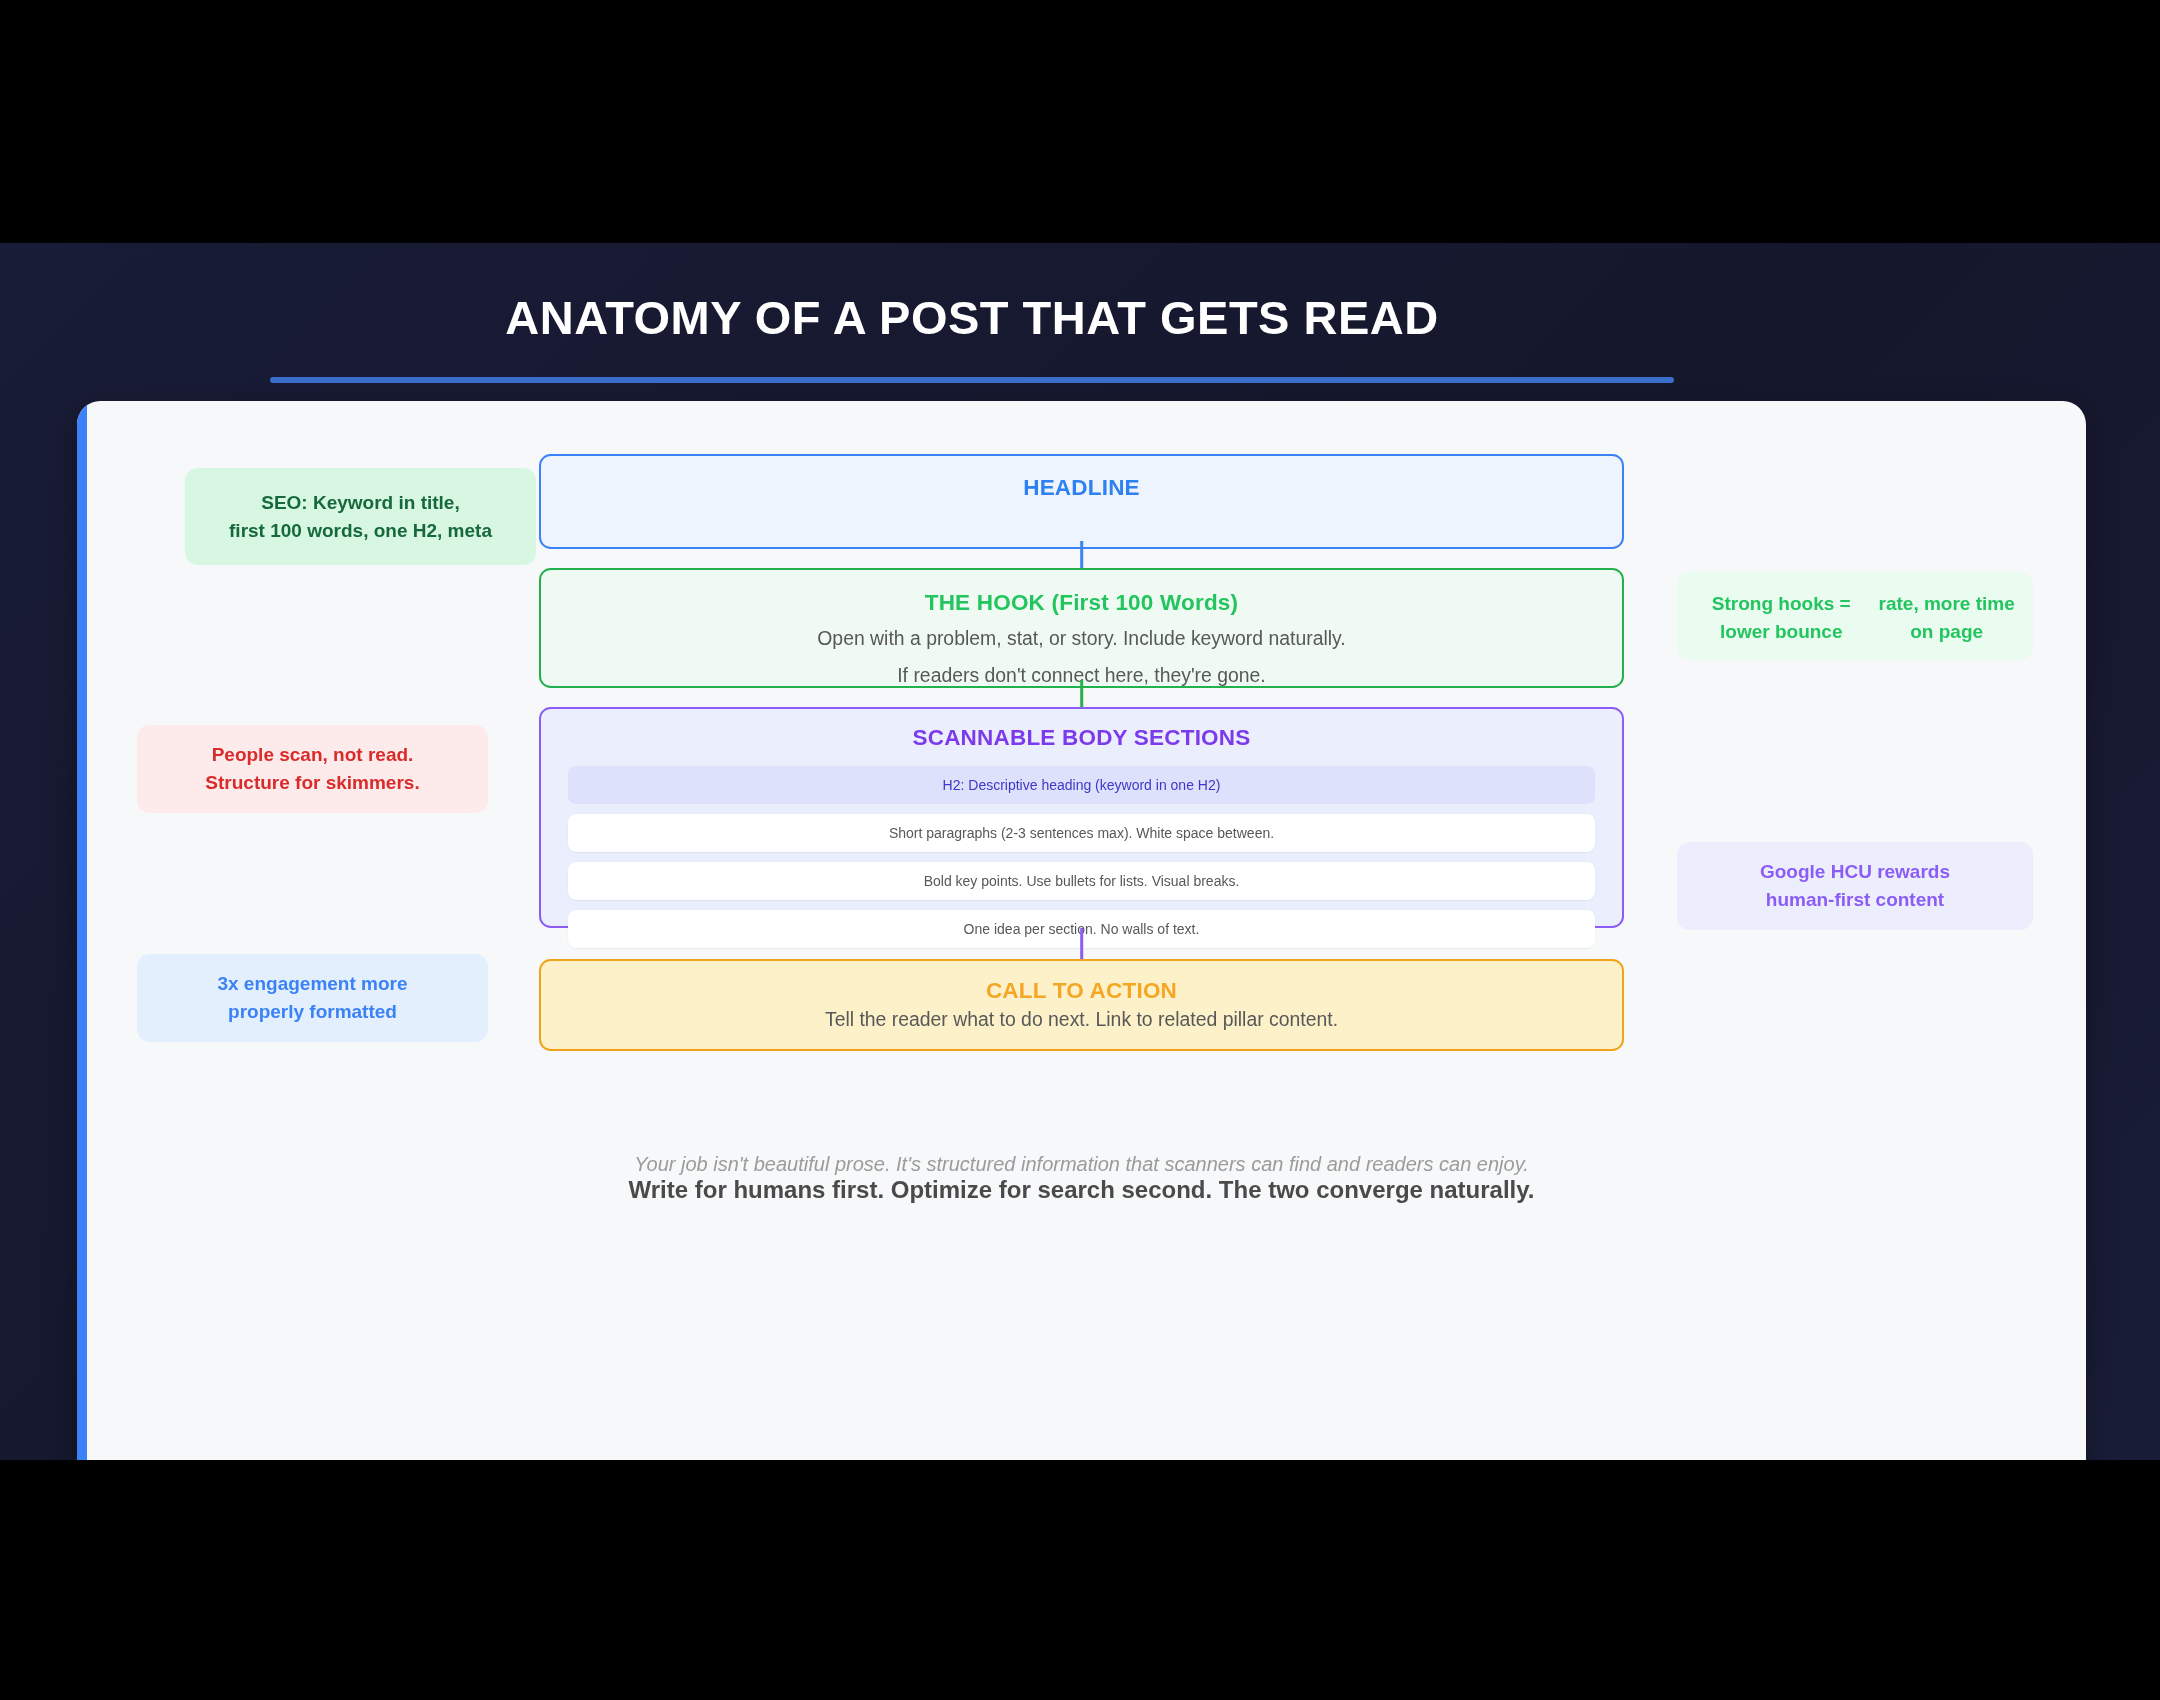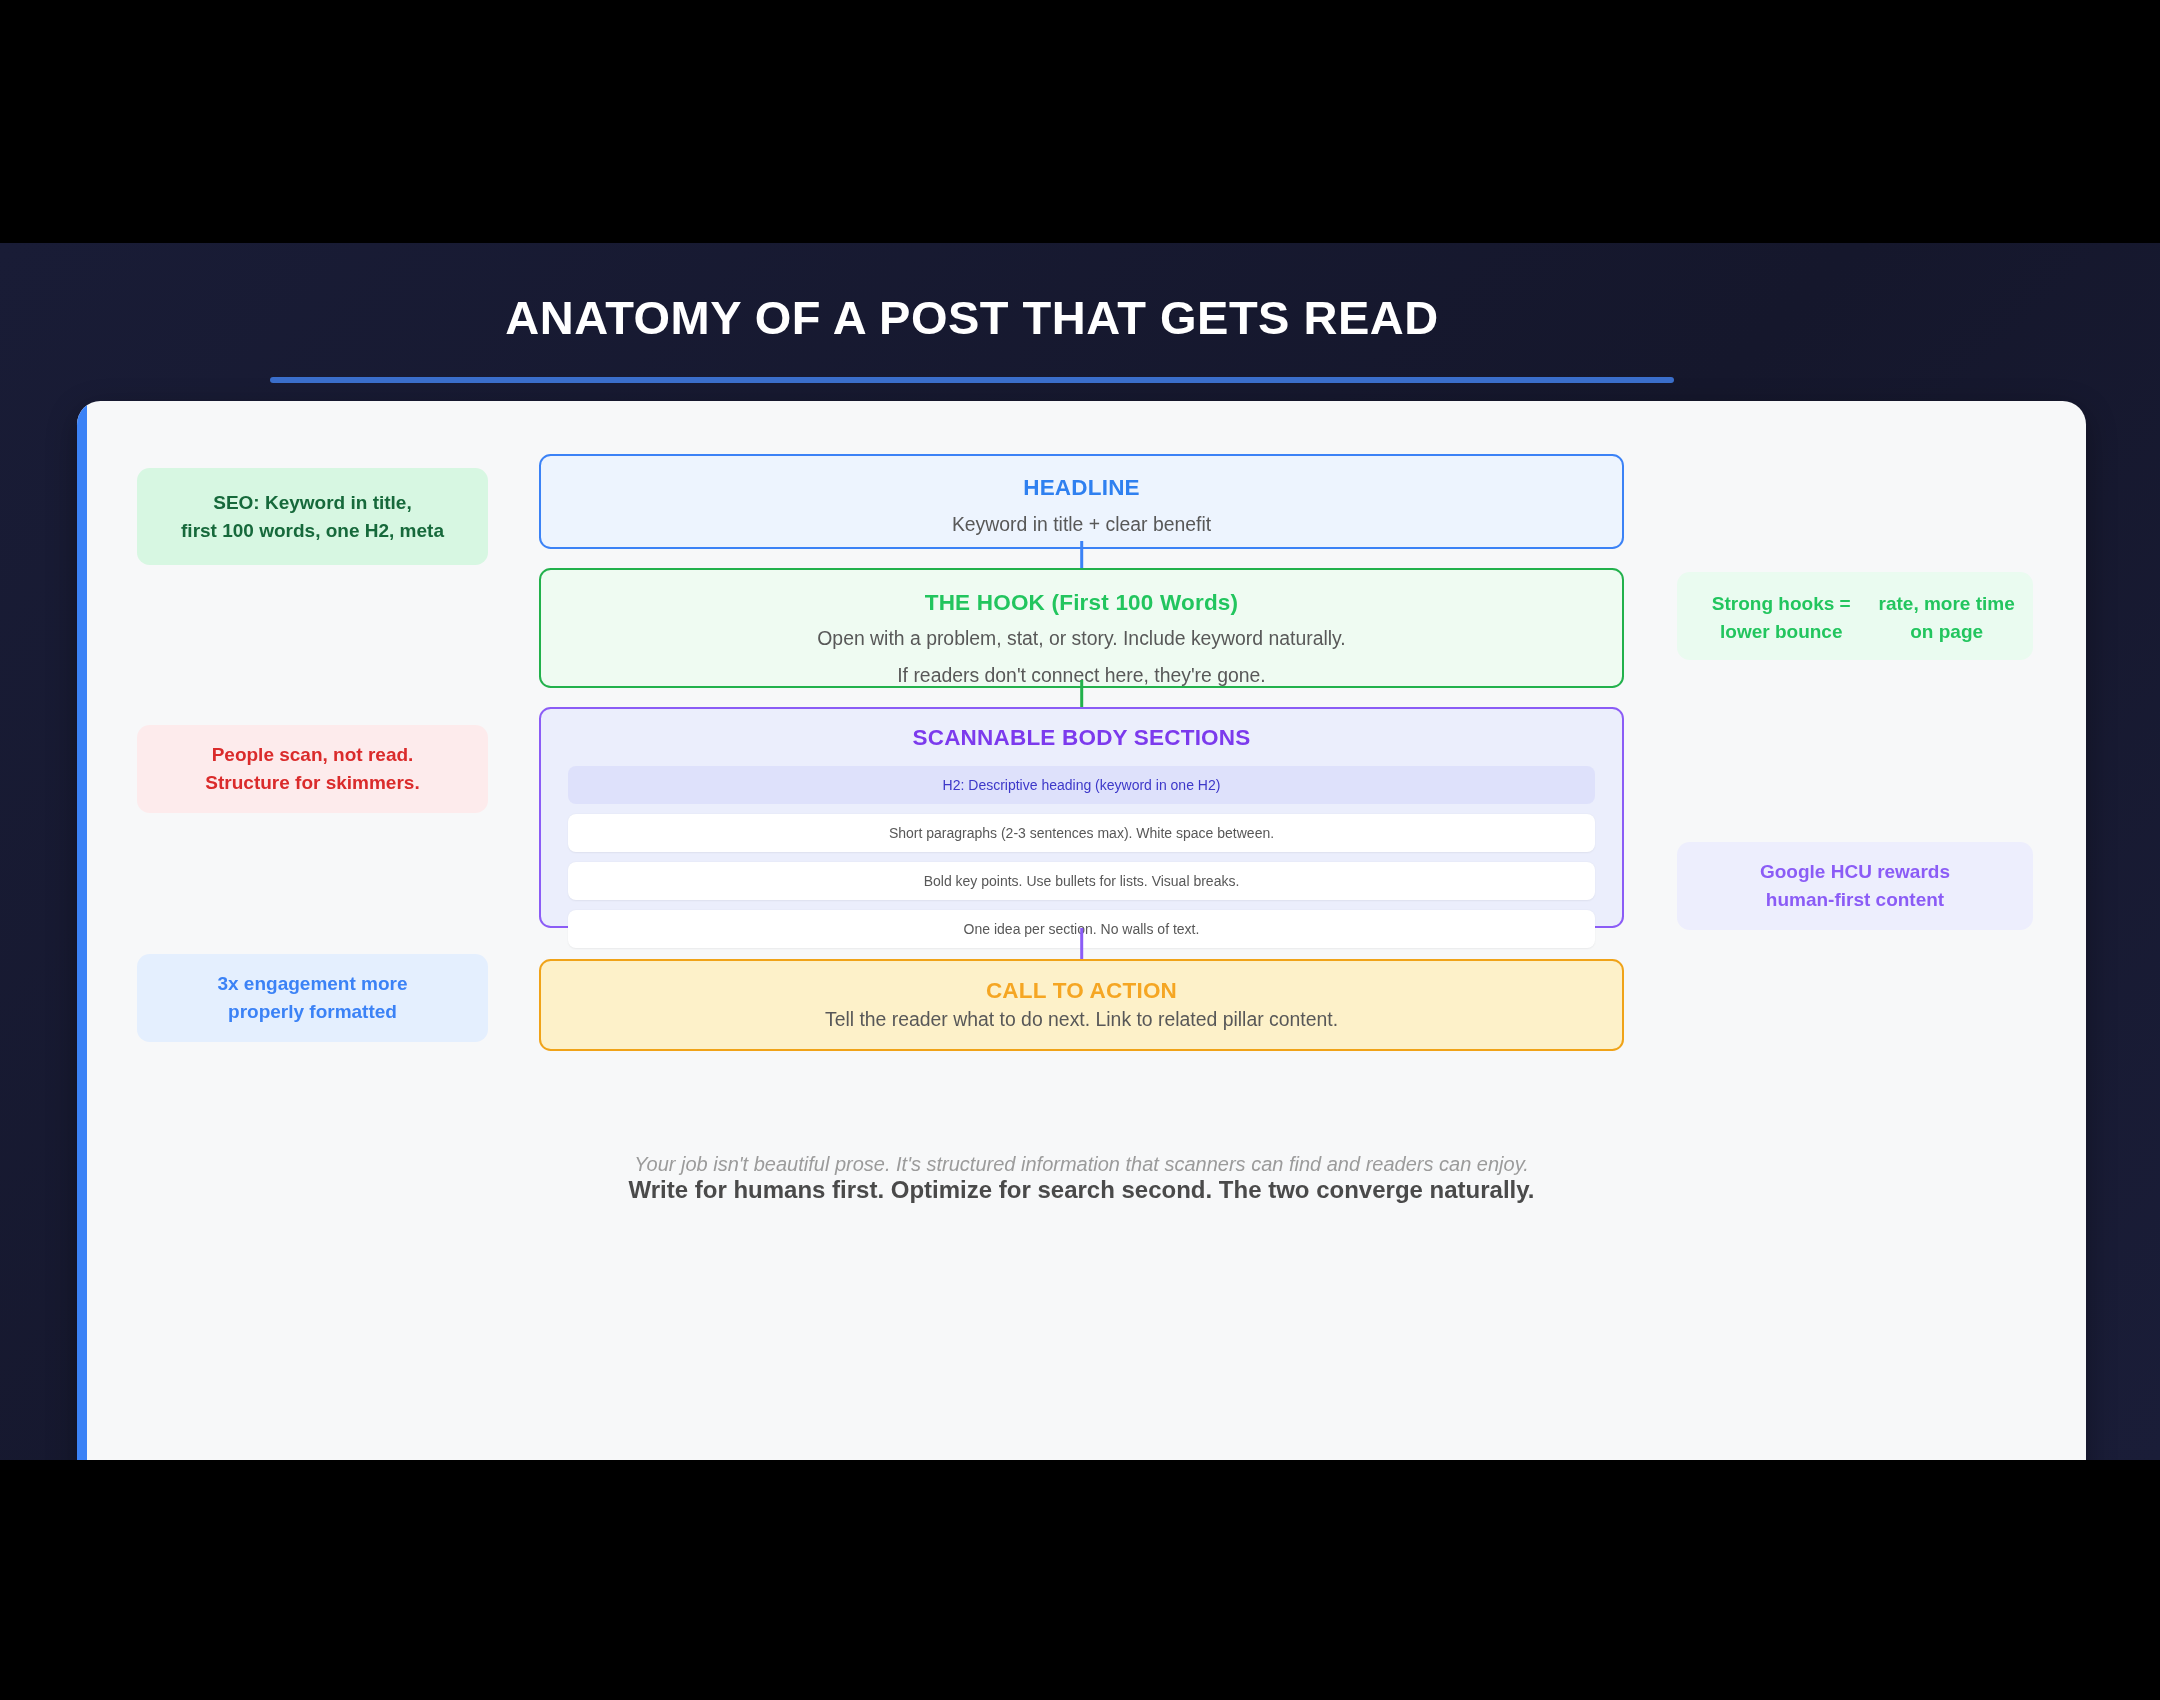--- a/index.html
+++ b/index.html
@@ -101,21 +101,21 @@
     width: 100%;
     border-radius: 12.6px;
     padding: 18px 12.6px;
     text-align: center;
     font-size: 19px;
     font-weight: 700;
     line-height: 1.45;
   }
   .note span { display: block; }
 
-  .note-green  { background: #D7F7E2; color: #16693B; }
+  .note-green  { background: #D7F7E2; color: #16693B; margin-left: 48px; }
   .note-red    { background: #FDEBEC; color: #DA2B2B; }
   .note-blue   { background: #E4EFFE; color: #3B82F6; }
   .note-green2 { background: #EAFBF0; color: #22C55E; }
   .note-purple { background: #EDEEFD; color: #8B5CF6; }
 
   #note-seo       { top: 67px;  height: 97px; display:flex; flex-direction:column; justify-content:center; }
   #note-scan      { top: 324px; height: 88px;  display:flex; flex-direction:column; justify-content:center; }
   #note-engage    { top: 553px; height: 88px;  display:flex; flex-direction:column; justify-content:center; }
   #note-hooks     { top: 171px; height: 88px;  display:flex; flex-direction:row; justify-content:center; }
   #note-hcu       { top: 441px; height: 88px;  display:flex; flex-direction:column; justify-content:center; }
@@ -268,21 +268,20 @@
           <span>3x engagement more</span>
           <span>properly formatted</span>
         </div>
 
       </div>
 
       <div id="col-center">
 
         <div class="flowbox" id="box-headline">
           <div class="flow-title">HEADLINE</div>
-          <div class="flow-sub">Keyword in title + clear benefit</div>
         </div>
 
         <div class="connector" id="conn-1"></div>
 
         <div class="flowbox" id="box-hook">
           <div class="flow-title">THE HOOK (First 100 Words)</div>
           <div class="flow-sub">Open with a problem, stat, or story. Include keyword naturally.</div>
           <div class="flow-sub">If readers don't connect here, they're gone.</div>
         </div>
 

